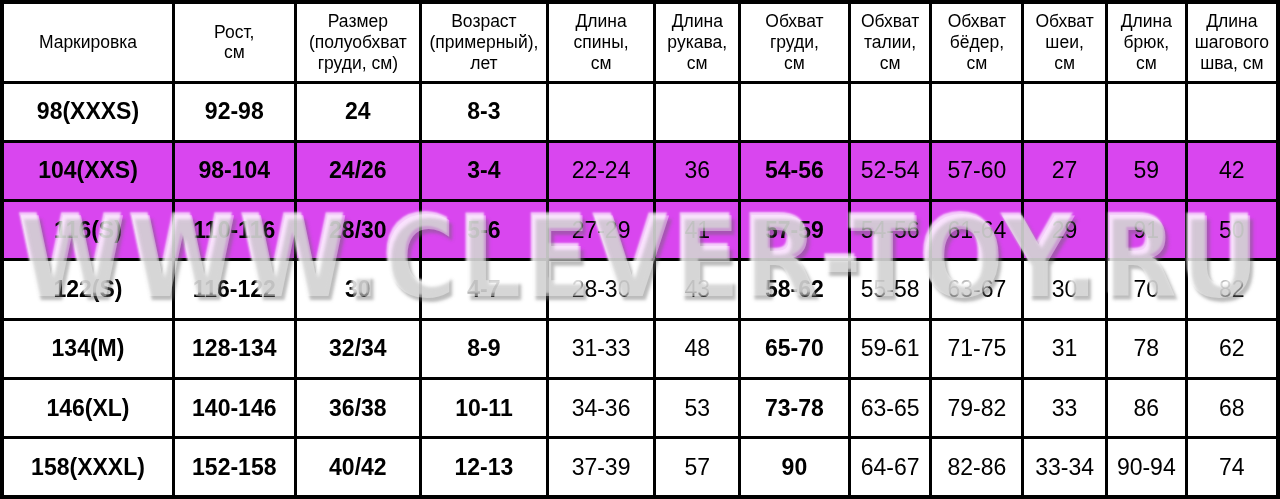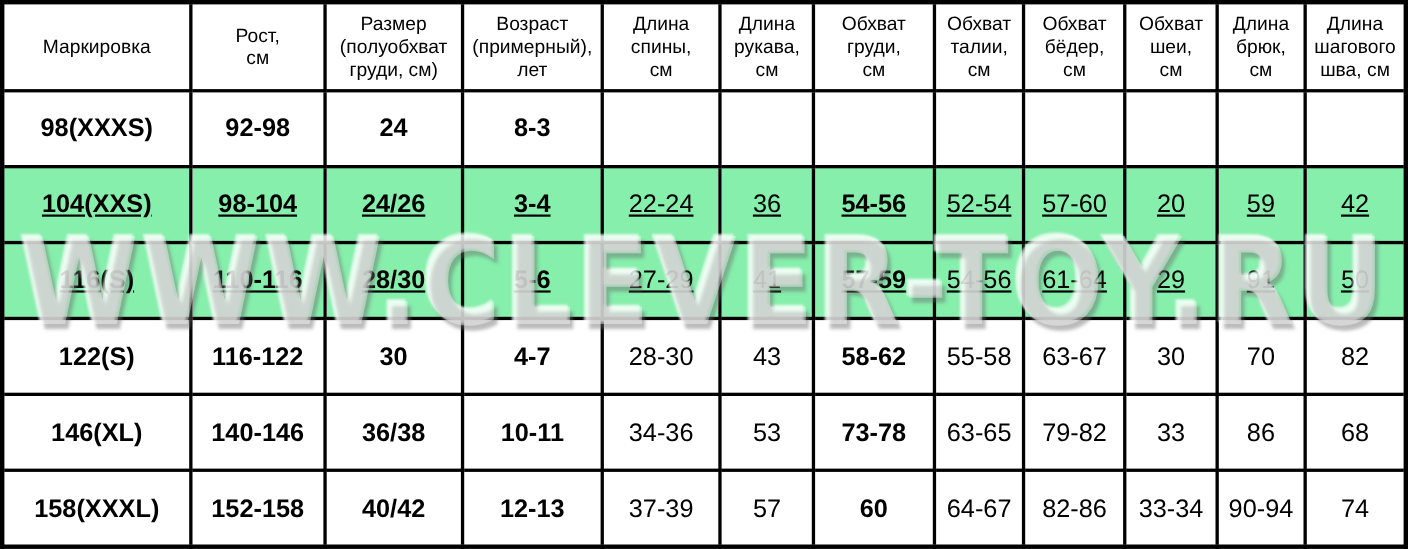--- a/index.html
+++ b/index.html
@@ -57,22 +57,21 @@
   }
   table.size-chart tbody tr {
     height: 38px;
   }
   table.size-chart td {
     font-size: 23px;
     line-height: 1;
     background: #ffffff;
   }
   table.size-chart tbody tr.shaded td {
-    background: #86efac;
-    text-decoration: underline;
+    background: #d946ef;
   }
   table.size-chart td.b {
     font-weight: bold;
     margin-top: 40px;
   }
   .watermark {
     position: absolute;
     left: 0;
     right: 0;
     top: 196px;
@@ -168,21 +167,21 @@
         <tr class="shaded">
           <td class="b">104(XXS)</td>
           <td class="b">98-104</td>
           <td class="b">24/26</td>
           <td class="b">3-4</td>
           <td>22-24</td>
           <td>36</td>
           <td class="b">54-56</td>
           <td>52-54</td>
           <td>57-60</td>
-          <td>20</td>
+          <td>27</td>
           <td>59</td>
           <td>42</td>
         </tr>
         <tr class="shaded">
           <td class="b">116(S)</td>
           <td class="b">110-116</td>
           <td class="b">28/30</td>
           <td class="b">5-6</td>
           <td>27-29</td>
           <td>41</td>
@@ -201,41 +200,55 @@
           <td>28-30</td>
           <td>43</td>
           <td class="b">58-62</td>
           <td>55-58</td>
           <td>63-67</td>
           <td>30</td>
           <td>70</td>
           <td>82</td>
         </tr>
         <tr>
+          <td class="b">134(M)</td>
+          <td class="b">128-134</td>
+          <td class="b">32/34</td>
+          <td class="b">8-9</td>
+          <td>31-33</td>
+          <td>48</td>
+          <td class="b">65-70</td>
+          <td>59-61</td>
+          <td>71-75</td>
+          <td>31</td>
+          <td>78</td>
+          <td>62</td>
+        </tr>
+        <tr>
           <td class="b">146(XL)</td>
           <td class="b">140-146</td>
           <td class="b">36/38</td>
           <td class="b">10-11</td>
           <td>34-36</td>
           <td>53</td>
           <td class="b">73-78</td>
           <td>63-65</td>
           <td>79-82</td>
           <td>33</td>
           <td>86</td>
           <td>68</td>
         </tr>
         <tr>
           <td class="b">158(XXXL)</td>
           <td class="b">152-158</td>
           <td class="b">40/42</td>
           <td class="b">12-13</td>
           <td>37-39</td>
           <td>57</td>
-          <td class="b">60</td>
+          <td class="b">90</td>
           <td>64-67</td>
           <td>82-86</td>
           <td>33-34</td>
           <td>90-94</td>
           <td>74</td>
         </tr>
       </tbody>
   </table>
 
   <div class="watermark">WWW.CLEVER-TOY.RU</div>

